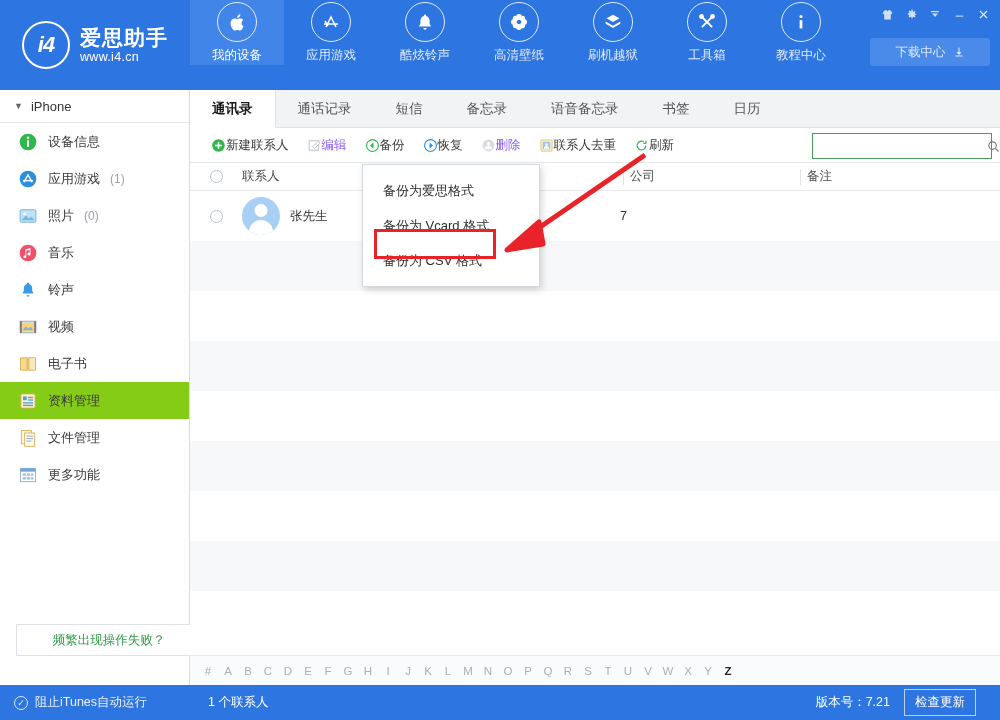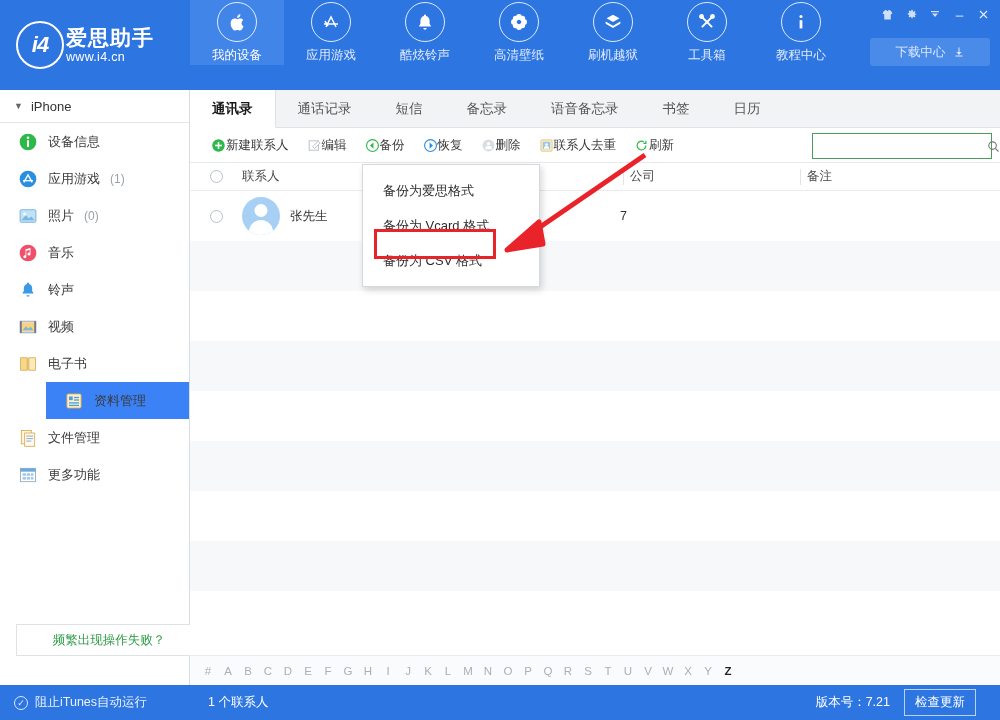--- a/index.html
+++ b/index.html
@@ -11,21 +11,21 @@
   }
   #app { position: relative; width: 1000px; height: 720px; }
 
   
   .topbar {
     position: absolute; left: 0; top: 0; width: 1000px; height: 90px;
     background: #2d75e0;
   }
   .logo-wrap {
     position: absolute; left: 0; top: 0; width: 190px; height: 90px;
-    display: flex; align-items: center; padding-left: 16px; gap: 2px;
+    display: flex; align-items: center; padding-left: 22px; gap: 10px;
   }
   .logo-circle {
     width: 48px; height: 48px; border-radius: 50%;
     border: 2px solid #fff; color: #fff;
     display: flex; align-items: center; justify-content: center;
     font-size: 22px; font-weight: bold; font-style: italic;
     letter-spacing: -1px;
   }
   .logo-text { color: #fff; line-height: 1.15; }
   .logo-cn { font-size: 21px; font-weight: bold; letter-spacing: 1px; }
@@ -76,21 +76,21 @@
   .device-head {
     height: 33px; display: flex; align-items: center; gap: 8px;
     padding-left: 14px; border-bottom: 1px solid #e4e8ec;
     font-size: 13px; color: #333; cursor: pointer;
   }
   .caret { font-size: 9px; color: #666; }
   .side-item {
     height: 37px; display: flex; align-items: center; gap: 10px;
     padding-left: 18px; font-size: 13px; color: #3b3b3b; cursor: pointer;
   }
-  .side-item.active { background: #3b82f6; margin-left: 46px; }
+  .side-item.active { background: #84cc16; }
   .side-ico { width: 20px; height: 20px; flex: 0 0 20px; }
   .side-ico svg { display: block; }
   .side-count { color: #9aa2ab; font-size: 12px; }
   .help-btn {
     position: absolute; left: 16px; top: 534px;
     width: 186px; height: 32px;
     border: 1px solid #dfe3e8; background: #fff;
     color: #2e9b45; font-size: 12.5px;
     display: flex; align-items: center; justify-content: center;
     cursor: pointer;
@@ -119,21 +119,21 @@
   .toolbar {
     height: 35px; display: flex; align-items: center;
     padding-left: 12px; gap: 0px; position: relative;
     border-bottom: 1px solid #e6e9ec;
   }
   .tbtn {
     display: flex; align-items: center; 
     font-size: 12.5px; color: #3a3a3a; cursor: pointer;
     padding: 3px 9px;
   }
-  .tbtn.disabled { color: #404040; cursor: default; }
+  .tbtn.disabled { color: #8b5cf6; cursor: default; }
   .tbtn svg { display: block; }
 
   .searchbox {
     position: absolute; right: 8px; top: 5px;
     width: 180px; height: 26px;
     border: 1px solid #4a9b5c; background: #fff;
     display: flex; align-items: center;
   }
   .searchbox input {
     flex: 1; border: 0; outline: 0; height: 22px;

